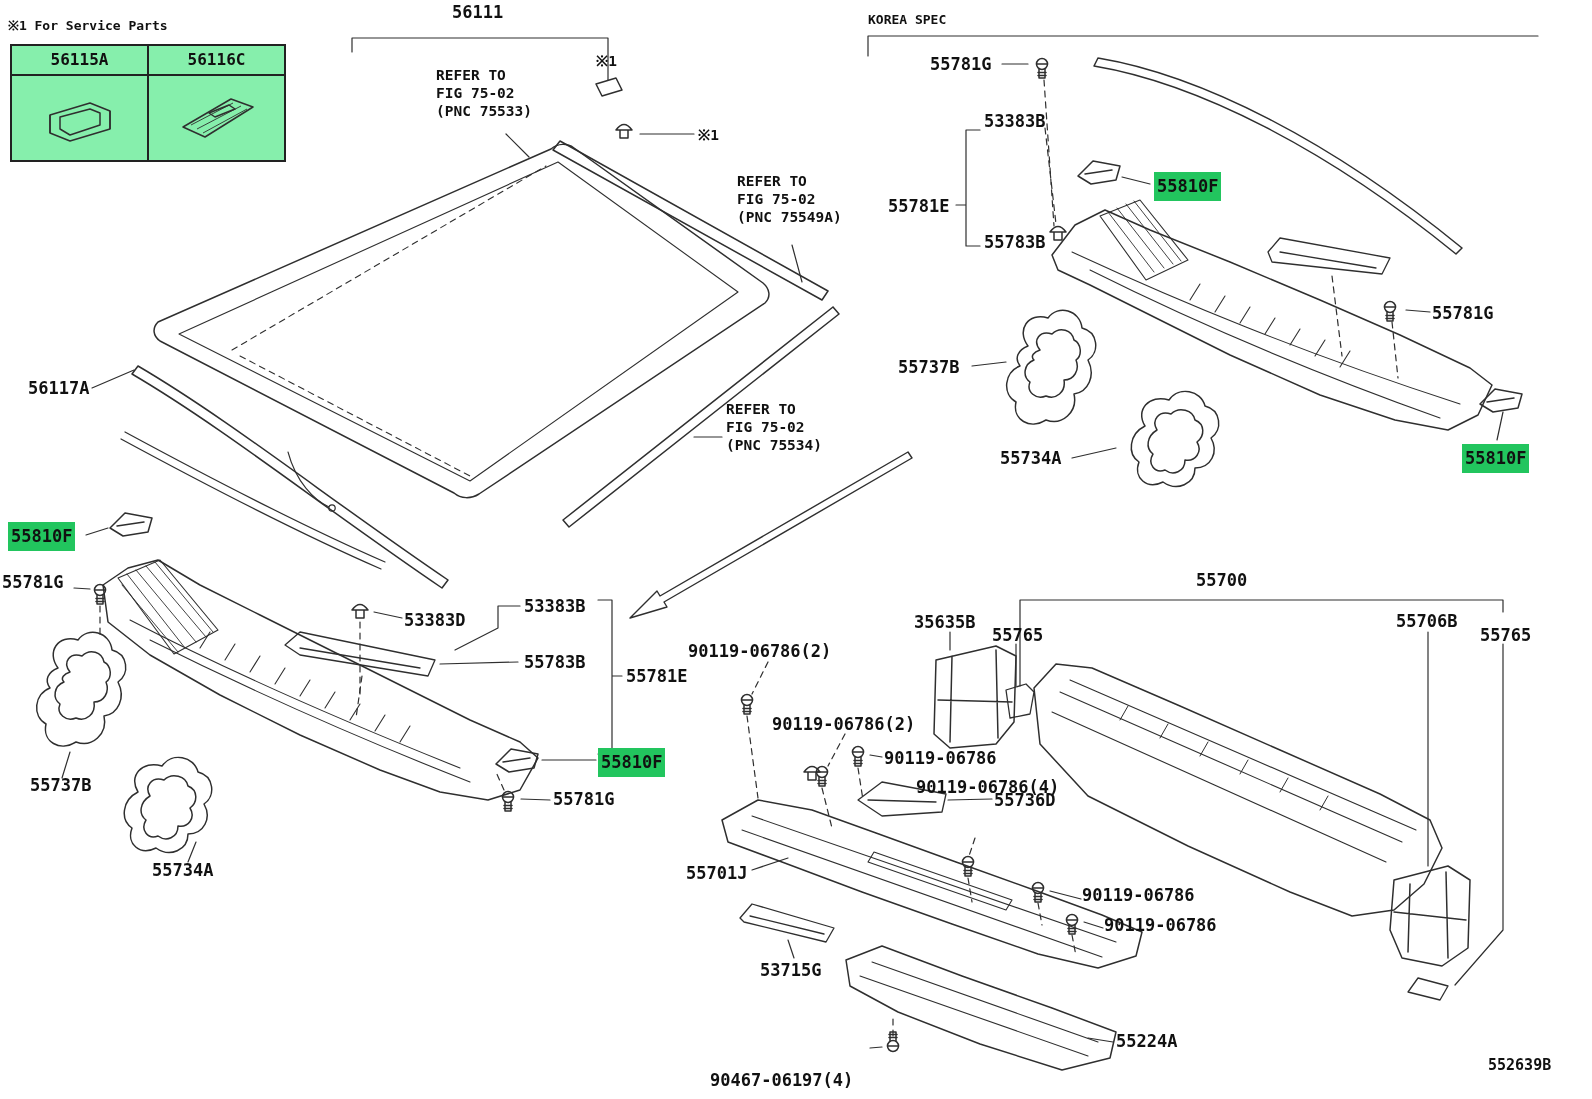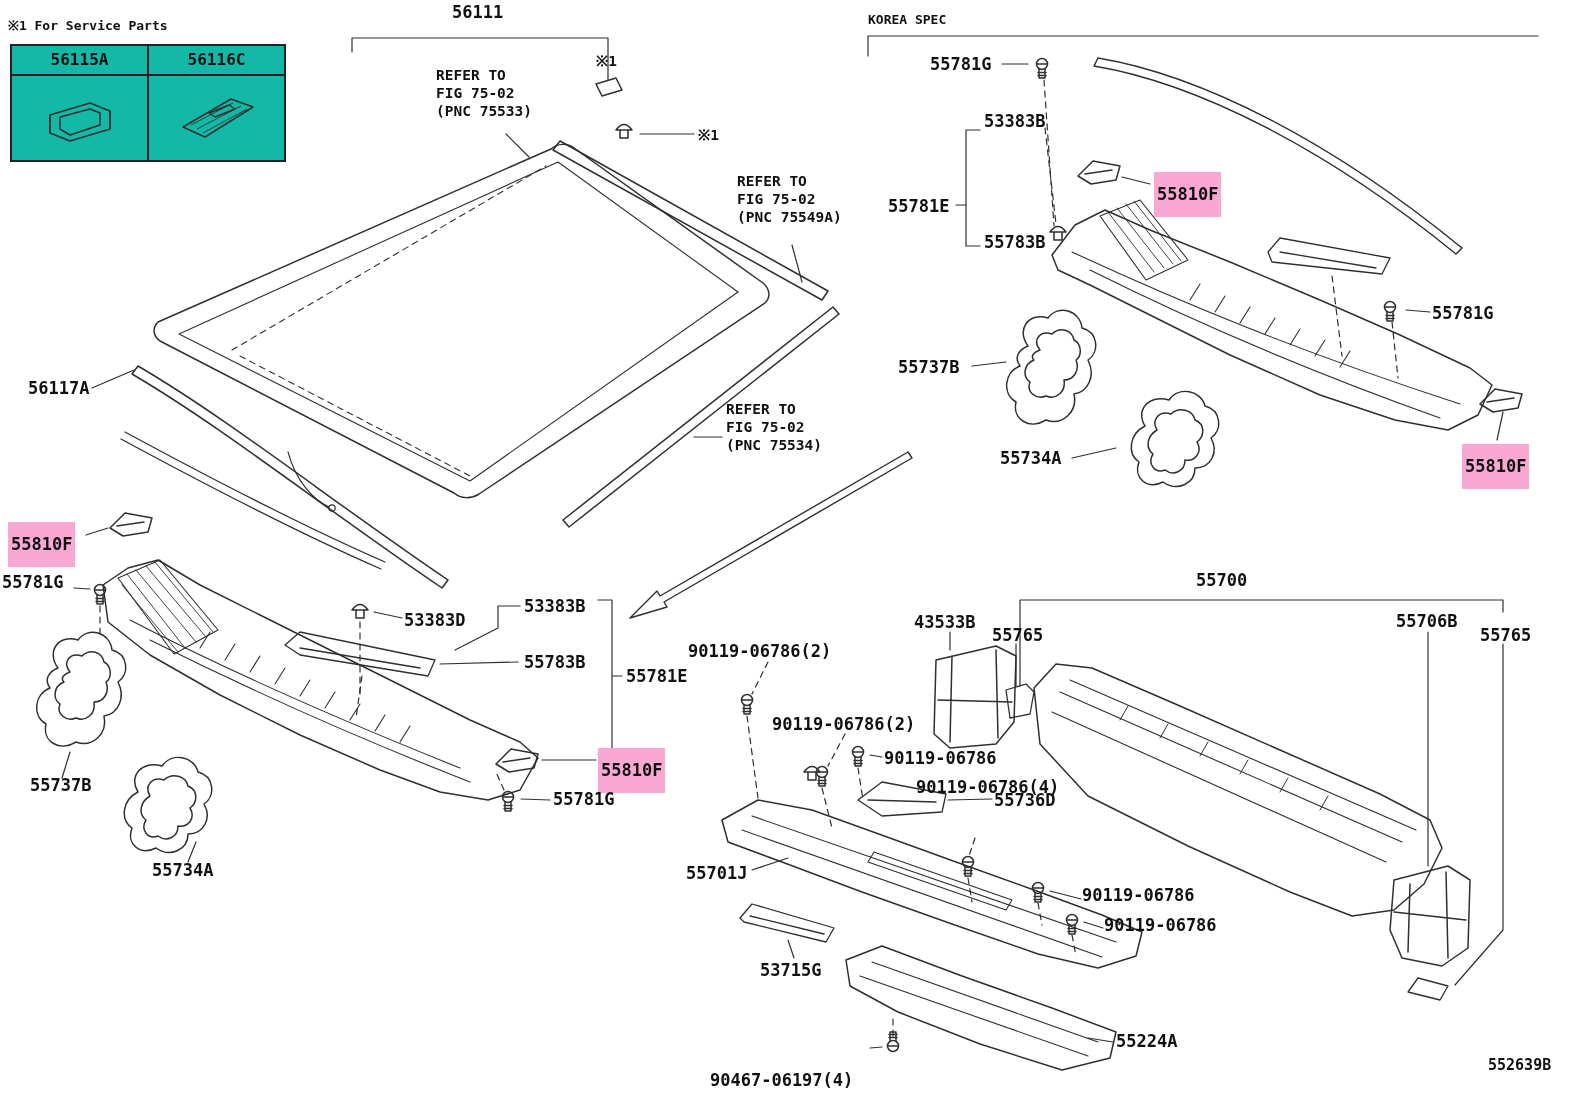--- a/index.html
+++ b/index.html
@@ -3,24 +3,24 @@
 <meta charset="utf-8">
 <style>
   *{margin:0;padding:0;box-sizing:border-box}
   html,body{background:#ffffff}
   #canvas{position:relative;width:1592px;height:1099px;background:#ffffff;overflow:hidden;
           font-family:"DejaVu Sans Mono","Liberation Mono",monospace;color:#111}
   svg.art{position:absolute;left:0;top:0}
   .lbl{position:absolute;font-weight:bold;font-size:17px;line-height:1.25;white-space:pre-line}
   .lbl.small{font-size:14.5px}
   .lbl.note{font-size:13px}
-  .hl{background:#f9a8d4;padding:12px 3px}
+  .hl{background:#22c55e;padding:4px 3px}
   .code{font-size:15px}
   .sp-table{position:absolute;left:10px;top:44px;width:276px;height:118px;border:2px solid #222;
-            display:flex;flex-direction:column;background:#14b8a6}
+            display:flex;flex-direction:column;background:#86efac}
   .sp-head{display:flex;border-bottom:2px solid #222;height:30px}
   .sp-head > div{flex:1;text-align:center;font-weight:bold;font-size:16px;line-height:27px}
   .sp-head > div:first-child{border-right:2px solid #222}
   .sp-body{flex:1;display:flex}
   .sp-cell{flex:1;display:flex;align-items:center;justify-content:center}
   .sp-cell:first-child{border-right:2px solid #222}
 </style>
 </head>
 <body>
 
@@ -285,21 +285,21 @@
   <div class="lbl" style="left:984px;top:111px">53383B</div>
   <div class="lbl hl" style="left:1154px;top:172px">55810F</div>
   <div class="lbl" style="left:888px;top:196px">55781E</div>
   <div class="lbl" style="left:984px;top:232px">55783B</div>
   <div class="lbl" style="left:1432px;top:303px">55781G</div>
   <div class="lbl" style="left:898px;top:357px">55737B</div>
   <div class="lbl" style="left:1000px;top:448px">55734A</div>
   <div class="lbl hl" style="left:1462px;top:444px">55810F</div>
 
   <div class="lbl" style="left:1196px;top:570px">55700</div>
-  <div class="lbl" style="left:914px;top:612px">43533B</div>
+  <div class="lbl" style="left:914px;top:612px">35635B</div>
   <div class="lbl" style="left:992px;top:625px">55765</div>
   <div class="lbl" style="left:1396px;top:611px">55706B</div>
   <div class="lbl" style="left:1480px;top:625px">55765</div>
   <div class="lbl" style="left:688px;top:641px">90119-06786(2)</div>
   <div class="lbl" style="left:772px;top:714px">90119-06786(2)</div>
   <div class="lbl" style="left:884px;top:748px">90119-06786</div>
   <div class="lbl" style="left:994px;top:790px">55736D</div>
   <div class="lbl" style="left:916px;top:777px">90119-06786(4)</div>
   <div class="lbl" style="left:686px;top:863px">55701J</div>
   <div class="lbl" style="left:1082px;top:885px">90119-06786</div>

